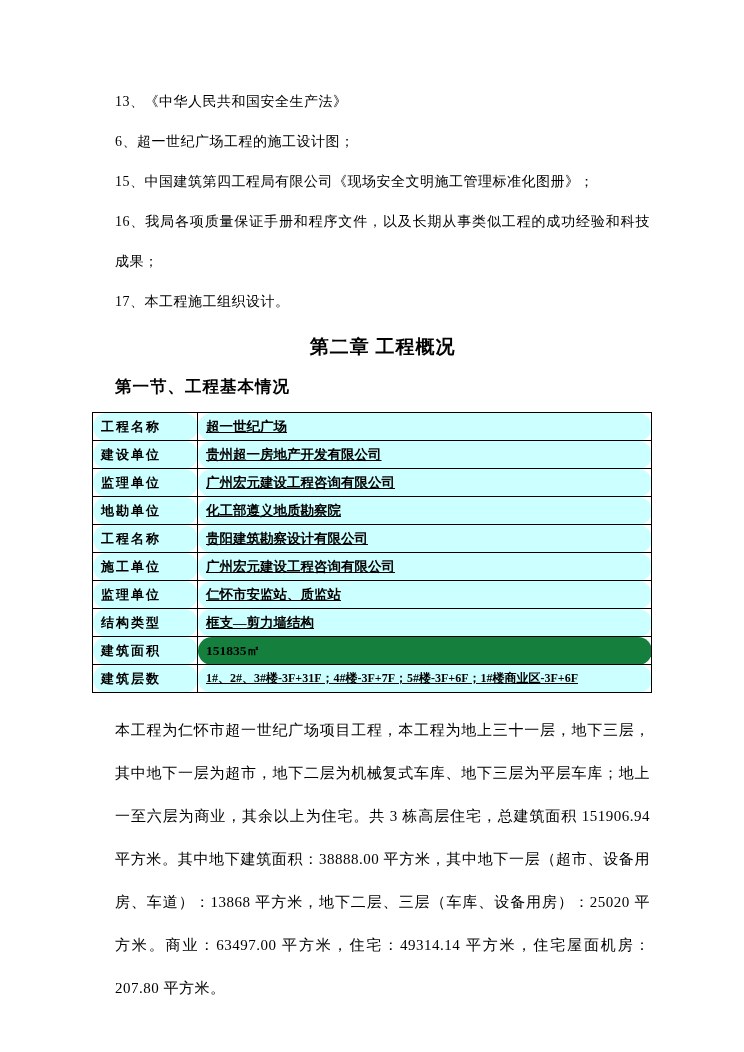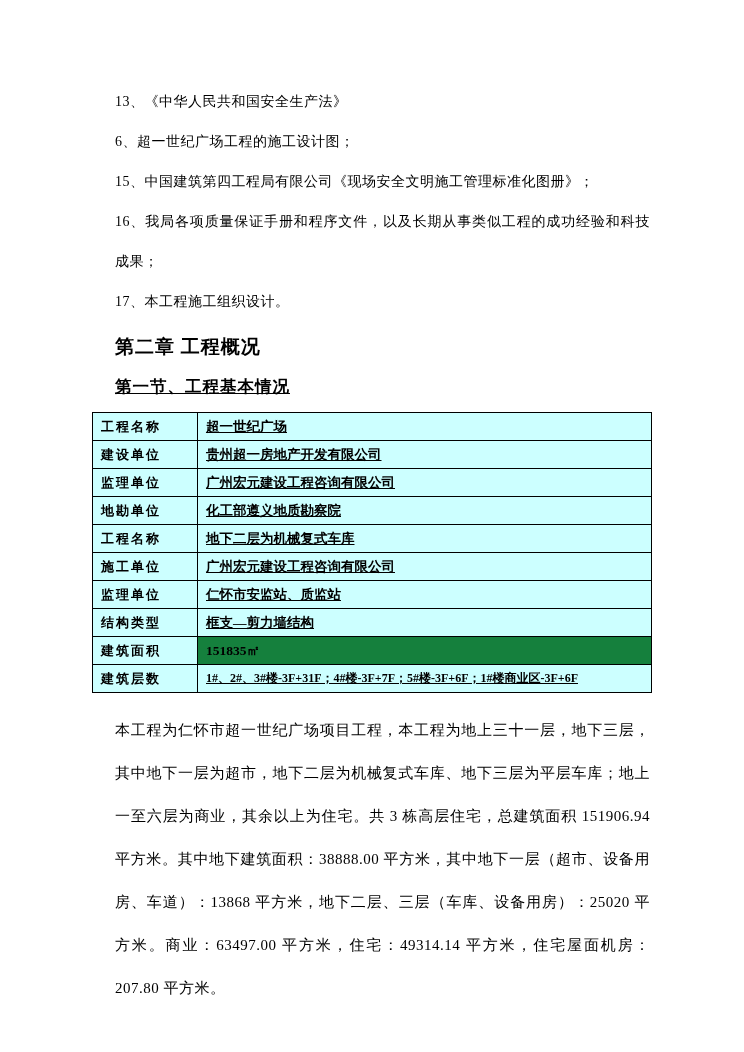--- a/index.html
+++ b/index.html
@@ -1,15 +1,15 @@
 <!DOCTYPE html>
 <html><head>
 <meta charset="utf-8">
 <style>
-  * { margin: 0; padding: 0; box-sizing: border-box; }
+  * { margin: 0; padding: 0; box-sizing: border-box; border-radius: 27px; }
   html, body { background: #ffffff; }
   .page {
     width: 744px;
     height: 1052px;
     background: #ffffff;
     position: relative;
     overflow: hidden;
     font-family: "Liberation Serif", "DejaVu Serif", serif;
     color: #000000;
   }
@@ -21,28 +21,28 @@
     line-height: 40px;
     text-align: justify;
     letter-spacing: 0.5px;
   }
   .chapter-title {
     font-size: 19px;
     font-weight: bold;
     line-height: 30px;
     margin-top: 10px;
     letter-spacing: 1px;
+    text-align: center;
   }
   .section-title {
     font-size: 16.5px;
     font-weight: bold;
     line-height: 26px;
     margin-top: 12px;
     letter-spacing: 1px;
-    text-decoration: underline;
   }
   .info-table {
     border-collapse: collapse;
     margin-top: 12px;
     margin-left: -23px;
     width: 560px;
     table-layout: fixed;
   }
   .info-table td {
     border: 1px solid #000000;
@@ -102,21 +102,21 @@
         <tr>
           <td class="cell-label">监理单位</td>
           <td class="cell-value"><span class="u">广州宏元建设工程咨询有限公司</span></td>
         </tr>
         <tr>
           <td class="cell-label">地勘单位</td>
           <td class="cell-value"><span class="u">化工部遵义地质勘察院</span></td>
         </tr>
         <tr>
           <td class="cell-label">工程名称</td>
-          <td class="cell-value"><span class="u">地下二层为机械复式车库</span></td>
+          <td class="cell-value"><span class="u">贵阳建筑勘察设计有限公司</span></td>
         </tr>
         <tr>
           <td class="cell-label">施工单位</td>
           <td class="cell-value"><span class="u">广州宏元建设工程咨询有限公司</span></td>
         </tr>
         <tr>
           <td class="cell-label">监理单位</td>
           <td class="cell-value"><span class="u">仁怀市安监站、质监站</span></td>
         </tr>
         <tr>

